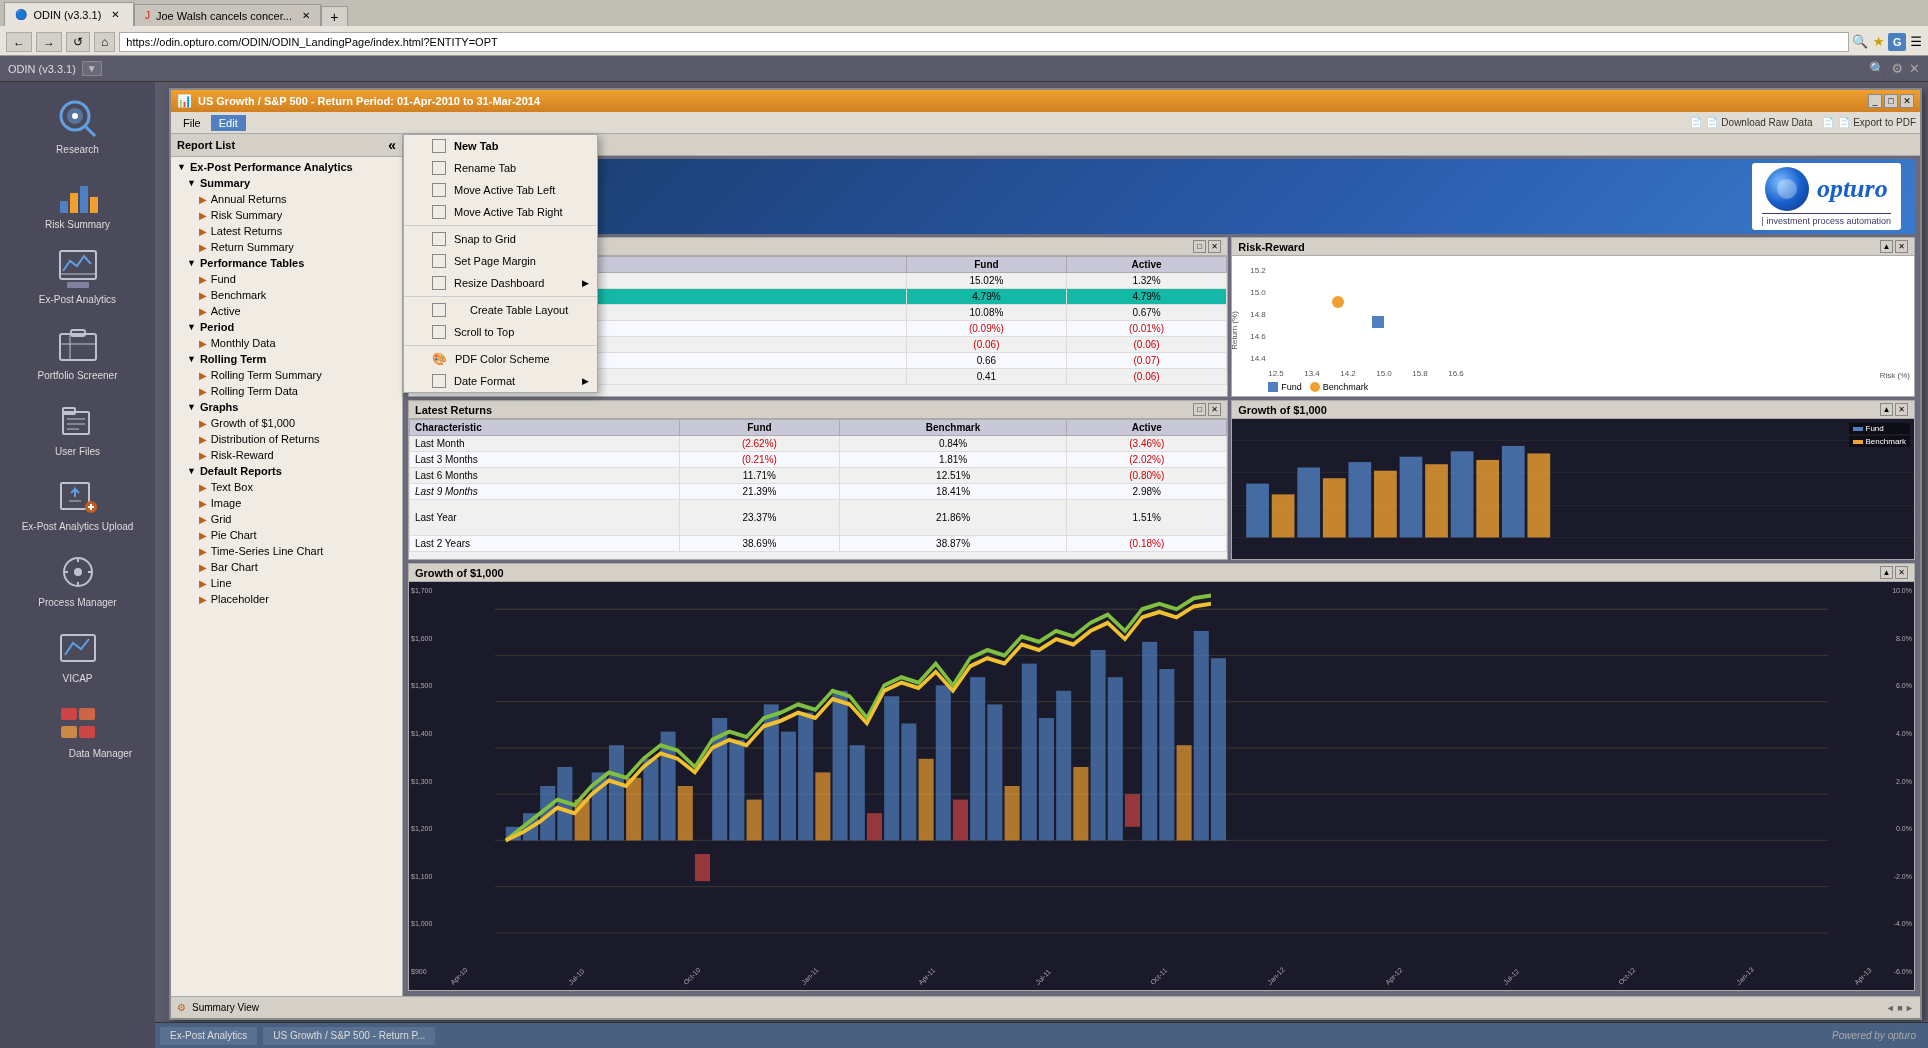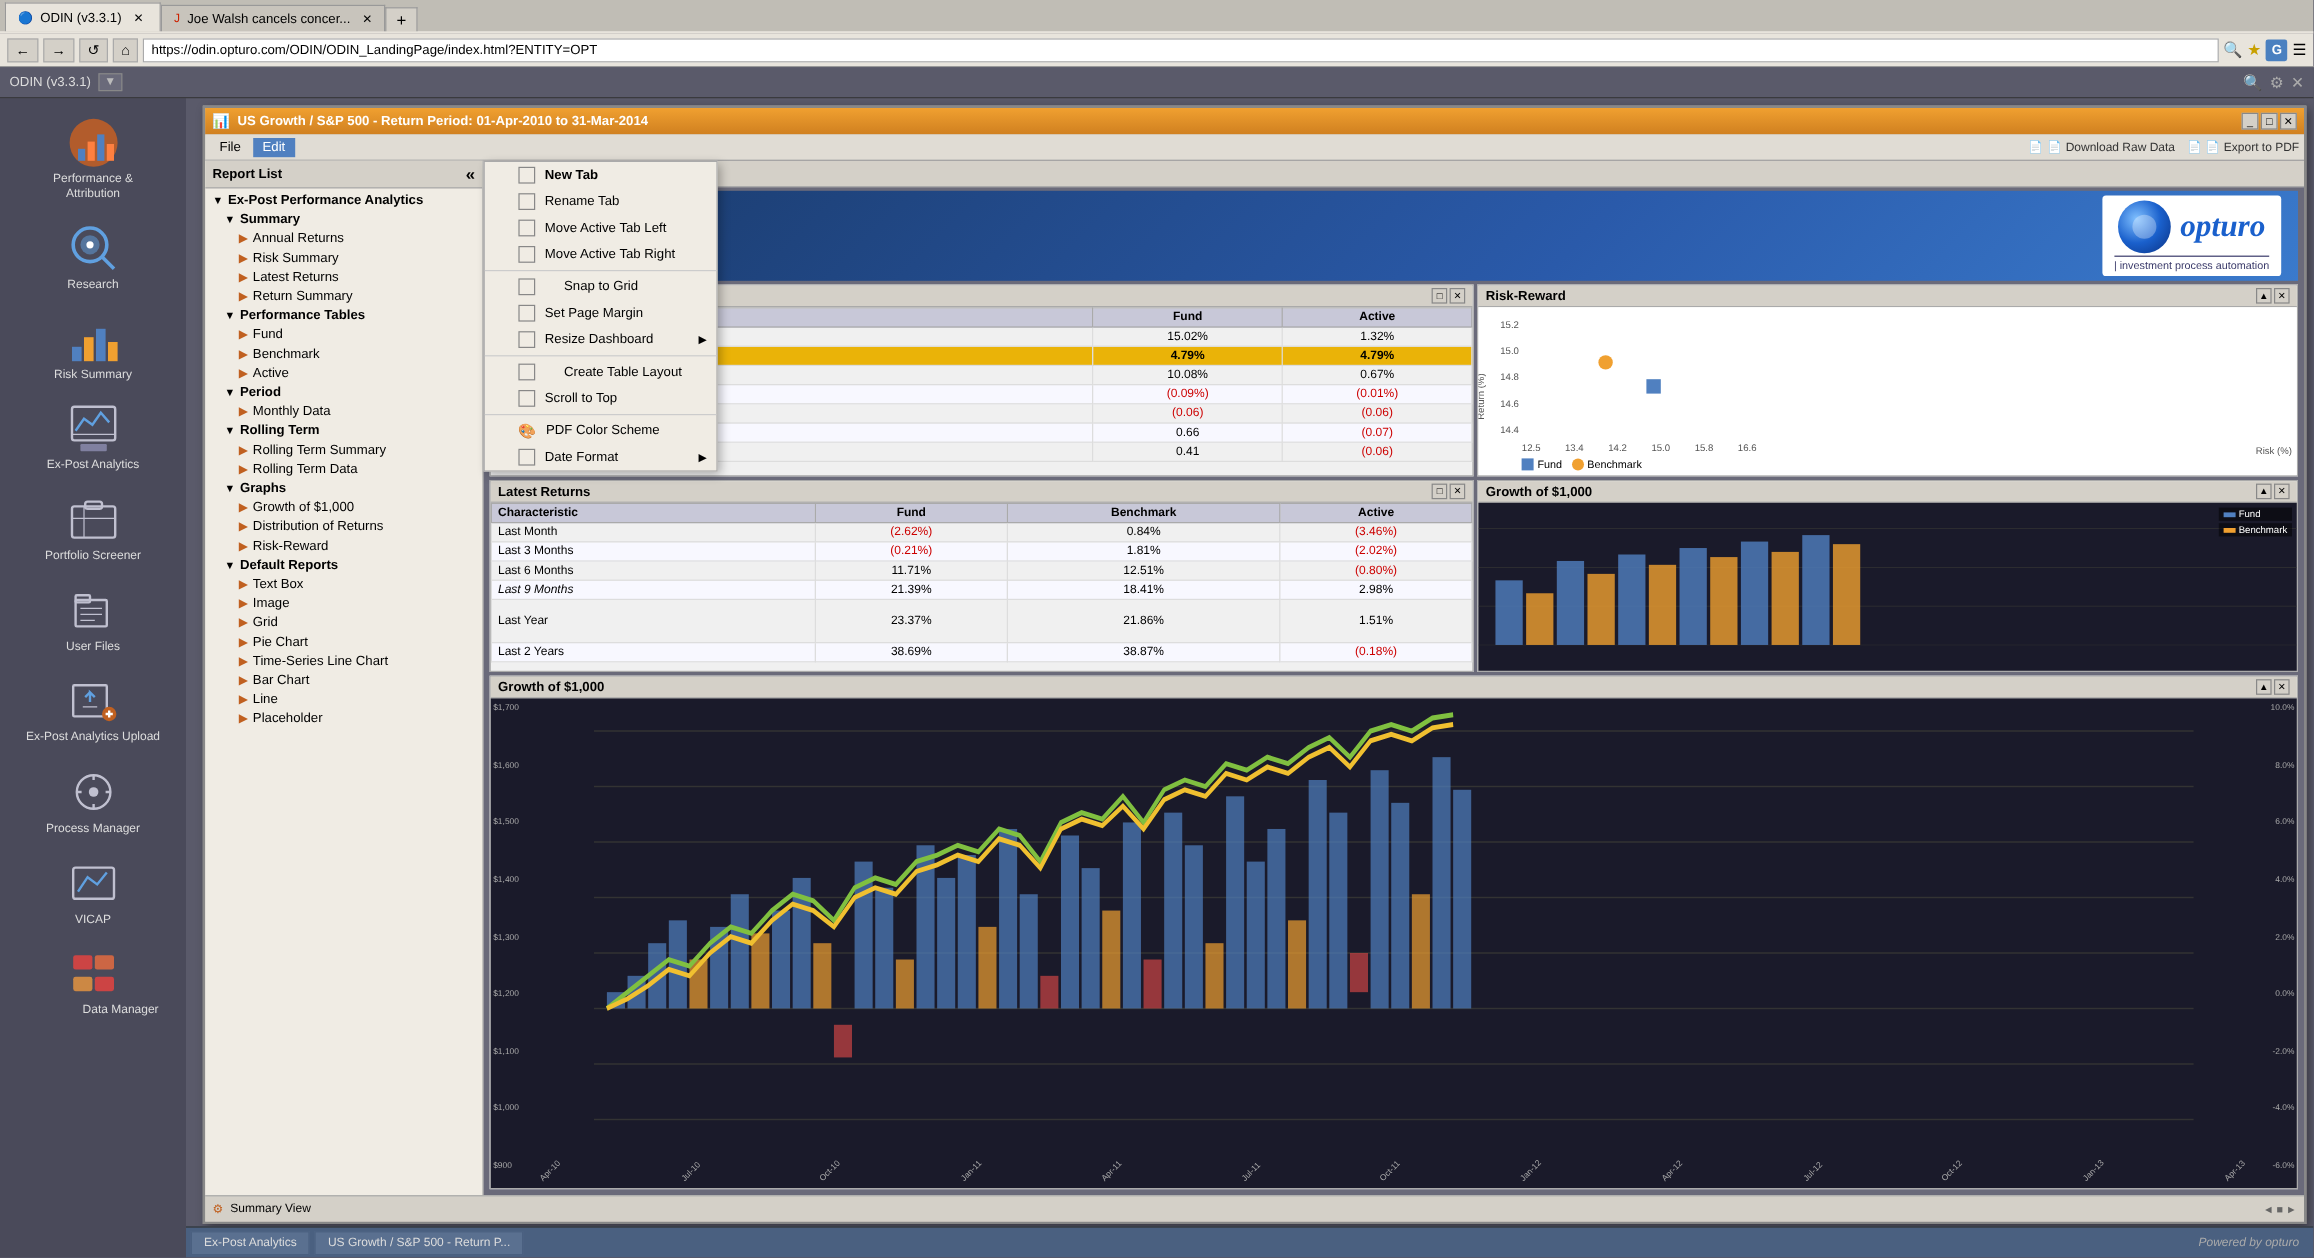--- a/index.html
+++ b/index.html
@@ -47,32 +47,20 @@
     <div style="flex:1;"></div>
     <span style="color:#aaa; font-size:13px; cursor:pointer;">🔍</span>
     <span style="color:#aaa; font-size:13px; cursor:pointer;">⚙</span>
     <span style="color:#aaa; font-size:13px; cursor:pointer;">✕</span>
   </div>
 
   <div style="display:flex; height:calc(1048px - 82px); position:relative;">
 
     <div style="background:#4a4a5a; width:155px; padding:8px 0; display:flex; flex-direction:column; align-items:center; gap:4px; flex-shrink:0; overflow-y:auto;">
 
-      <div style="display:flex; flex-direction:column; align-items:center; gap:2px; padding:6px 4px; cursor:pointer; width:145px; border-radius:3px;">
-        <div style="width:46px; height:46px; display:flex; align-items:center; justify-content:center;">
-          <svg width="46" height="46" viewBox="0 0 46 46">
-            <circle cx="23" cy="23" r="20" fill="#cc6020" opacity="0.8"></circle>
-            <rect x="10" y="28" width="6" height="10" fill="#5080c0"></rect>
-            <rect x="18" y="22" width="6" height="16" fill="#ff8040"></rect>
-            <rect x="26" y="16" width="6" height="22" fill="#5080c0"></rect>
-            <rect x="34" y="24" width="6" height="14" fill="#ff8040"></rect>
-          </svg>
-        </div>
-        <span style="color:#ddd; font-size:10px; text-align:center; line-height:1.2;">Performance &amp;<br>Attribution</span>
-      </div>
 
       <div style="display:flex; flex-direction:column; align-items:center; gap:2px; padding:6px 4px; cursor:pointer; width:145px; border-radius:3px;">
         <div style="width:46px; height:46px; display:flex; align-items:center; justify-content:center;">
           <svg width="46" height="46" viewBox="0 0 46 46">
             <circle cx="20" cy="20" r="14" fill="none" stroke="#60a0e0" stroke-width="3"></circle>
             <circle cx="20" cy="20" r="8" fill="#60a0e0" opacity="0.5"></circle>
             <circle cx="20" cy="20" r="3" fill="white"></circle>
             <line x1="30" y1="30" x2="40" y2="40" stroke="#60a0e0" stroke-width="3"></line>
           </svg>
         </div>
@@ -356,21 +344,21 @@
             <span style="width:14px; height:14px; border:1px solid #888; display:inline-block; font-size:9px;"></span>
             <span>Move Active Tab Left</span>
           </div>
           <div style="padding:4px 8px 4px 28px; font-size:11px; cursor:pointer; display:flex; align-items:center; gap:8px;">
             <span style="width:14px; height:14px; border:1px solid #888; display:inline-block; font-size:9px;"></span>
             <span>Move Active Tab Right</span>
           </div>
 
           <div style="border-top:1px solid #ccc; margin:2px 0;"></div>
 
-          <div style="padding:4px 8px 4px 28px; font-size:11px; cursor:pointer; display:flex; align-items:center; gap:24px;">
+          <div style="padding:4px 8px 4px 28px; font-size:11px; cursor:pointer; display:flex; align-items:center; gap:8px;">
             <span style="width:14px; height:14px; border:1px solid #888; display:inline-block; font-size:9px;"></span>
             <span>Snap to Grid</span>
           </div>
           <div style="padding:4px 8px 4px 28px; font-size:11px; cursor:pointer; display:flex; align-items:center; gap:8px;">
             <span style="width:14px; height:14px; border:1px solid #888; display:inline-block; font-size:9px;"></span>
             <span>Set Page Margin</span>
           </div>
           <div style="padding:4px 8px 4px 28px; font-size:11px; cursor:pointer; display:flex; align-items:center; justify-content:space-between; gap:8px;">
             <div style="display:flex; align-items:center; gap:8px;">
               <span style="width:14px; height:14px; border:1px solid #888; display:inline-block; font-size:9px;"></span>
@@ -451,21 +439,21 @@
                         <th style="background:#c8c8d8; padding:2px 5px; border:1px solid #aaa; text-align:center;">Fund</th>
                         <th style="background:#c8c8d8; padding:2px 5px; border:1px solid #aaa; text-align:center;">Active</th>
                       </tr>
                     </thead>
                     <tbody>
                       <tr>
                           <td style="padding:2px 5px; border:1px solid #ddd;">Standard Deviation</td>
                           <td style="padding:2px 5px; border:1px solid #ddd; text-align:center;">15.02%</td>
                           <td style="padding:2px 5px; border:1px solid #ddd; text-align:center;">1.32%</td>
                         </tr>
-                      <tr style="background:#eab308;font-weight:bold;">
+                      <tr style="background:#14b8a6;">
                           <td style="padding:2px 5px; border:1px solid #ddd;">Tracking Error (/Benchmark)</td>
                           <td style="padding:2px 5px; border:1px solid #ddd; text-align:center;">4.79%</td>
                           <td style="padding:2px 5px; border:1px solid #ddd; text-align:center;">4.79%</td>
                         </tr>
                       <tr>
                           <td style="padding:2px 5px; border:1px solid #ddd;">Downside Deviation (10.00%)</td>
                           <td style="padding:2px 5px; border:1px solid #ddd; text-align:center;">10.08%</td>
                           <td style="padding:2px 5px; border:1px solid #ddd; text-align:center;">0.67%</td>
                         </tr>
                       <tr style="background:#f8f8ff;">

